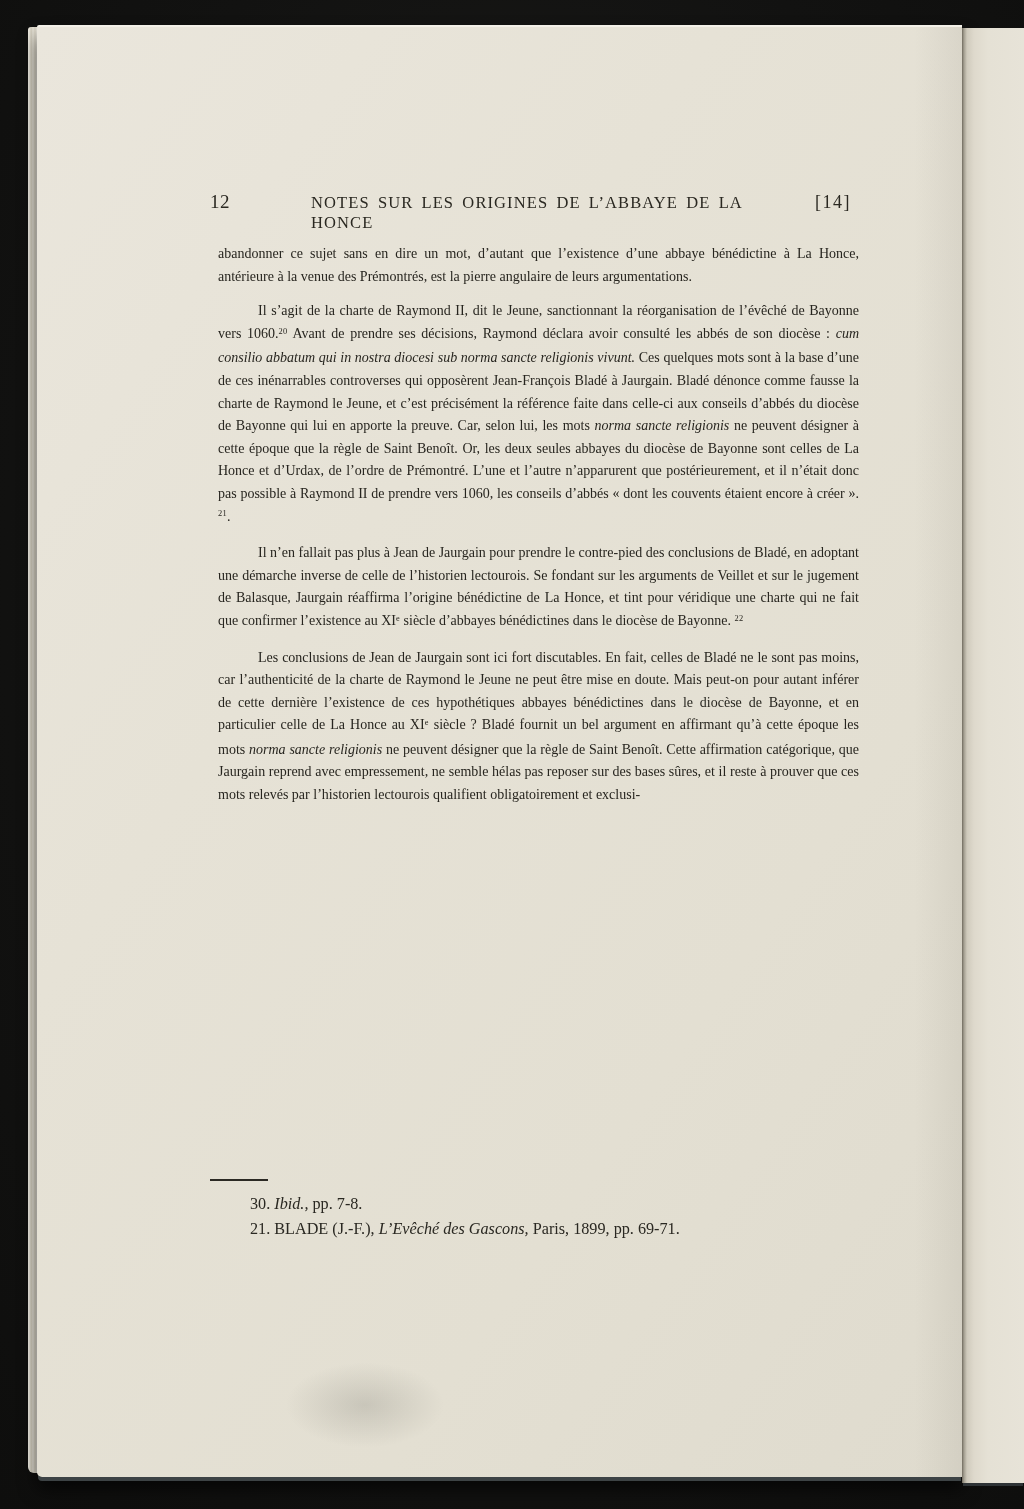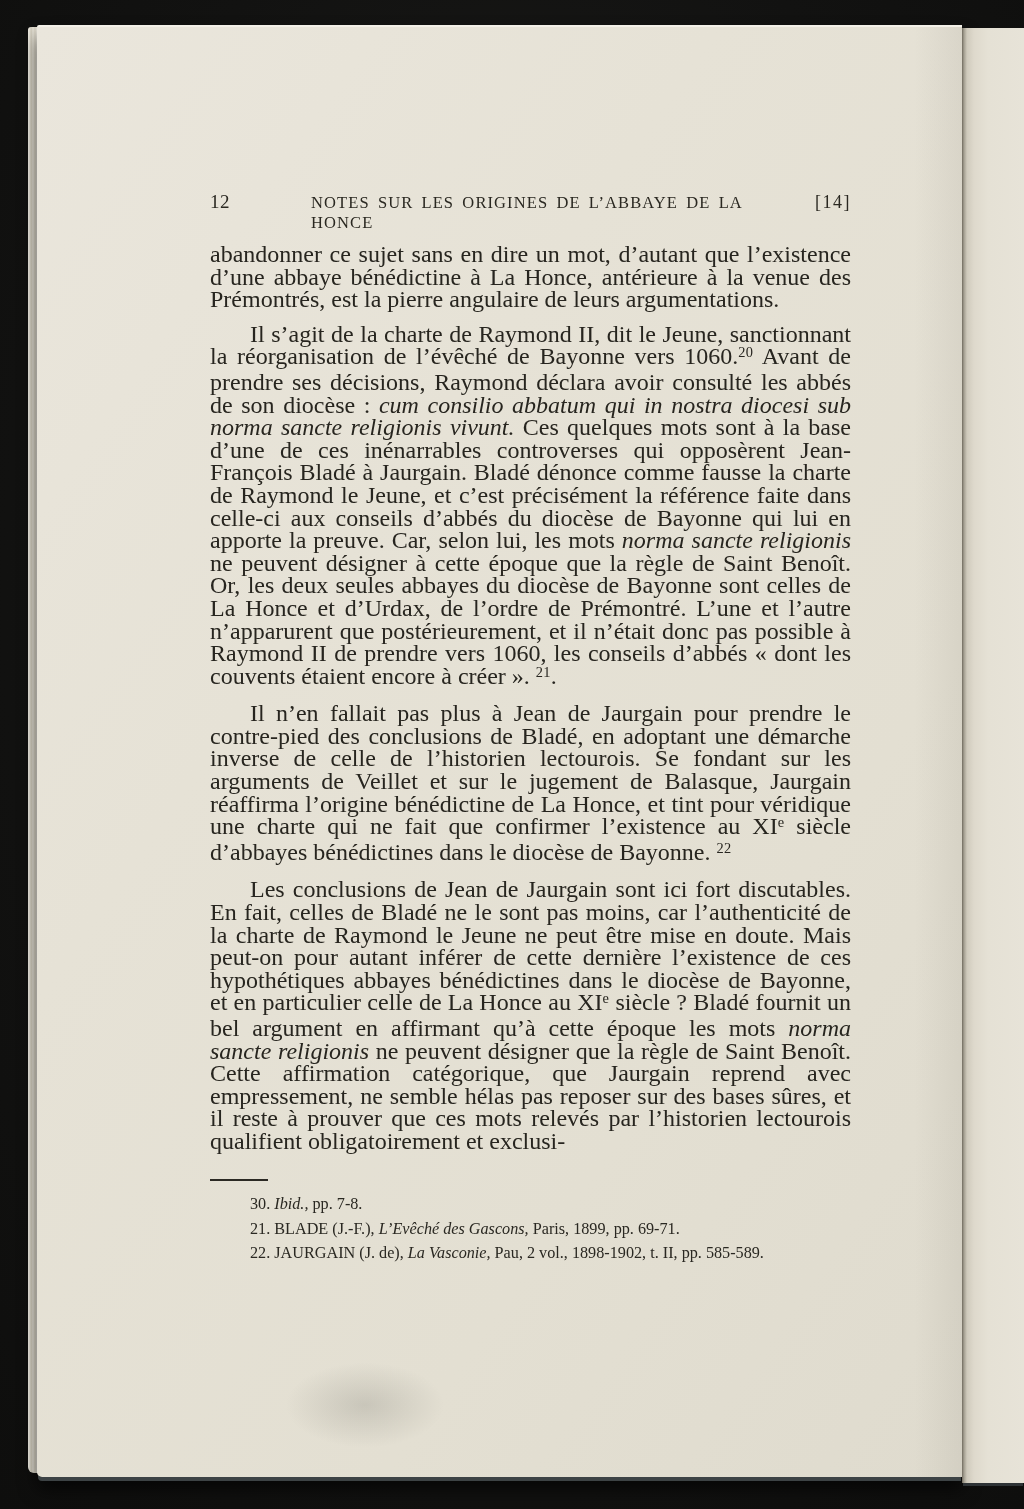--- a/index.html
+++ b/index.html
@@ -40,22 +40,22 @@
   .running-header {
     position: absolute; left: 173px; top: 164px; width: 641px;
     display: flex; justify-content: space-between; align-items: baseline;
     color: #2a2821;
     gap: 33px;
   }
   .rh-num { font-size: 19px; letter-spacing: 0.5px; }
   .rh-title { font-size: 16.5px; letter-spacing: 1.1px; word-spacing: 3px; margin-left: 48px; }
   .rh-bracket { font-size: 18px; letter-spacing: 1.5px; }
   .bodytext {
-    position: absolute; left: 173px; top: 216px; width: 641px;
-    font-size: 24px; line-height: 22.6px;
+    position: absolute; left: 181px; top: 216px; width: 641px;
+    font-size: 14px; line-height: 22.6px;
     text-align: justify; color: #27251f;
   }
   .para { margin: 0 0 12px 0; }
   .para.indent { text-indent: 40px; }
   .footnotes {
     position: absolute; left: 173px; top: 1152px; width: 641px;
     font-size: 16.2px; line-height: 19.6px;
     text-align: justify; color: #2a2822;
   }
   .fn-rule {
@@ -81,19 +81,18 @@
     <p class="para"><span>abandonner ce sujet sans en dire un mot, d’autant que l’existence d’une abbaye bénédictine à La Honce, antérieure à la venue des Prémontrés, est la pierre angulaire de leurs argumentations.</span></p>
     <p class="para indent"><span>Il s’agit de la charte de Raymond II, dit le Jeune, sanctionnant la réorganisation de l’évêché de Bayonne vers 1060.</span><span class="sup">20</span><span> Avant de prendre ses décisions, Raymond déclara avoir consulté les abbés de son diocèse : </span><span class="it">cum consilio abbatum qui in nostra diocesi sub norma sancte religionis vivunt.</span><span> Ces quelques mots sont à la base d’une de ces inénarrables controverses qui opposèrent Jean-François Bladé à Jaurgain. Bladé dénonce comme fausse la charte de Raymond le Jeune, et c’est précisément la référence faite dans celle-ci aux conseils d’abbés du diocèse de Bayonne qui lui en apporte la preuve. Car, selon lui, les mots </span><span class="it">norma sancte religionis</span><span> ne peuvent désigner à cette époque que la règle de Saint Benoît. Or, les deux seules abbayes du diocèse de Bayonne sont celles de La Honce et d’Urdax, de l’ordre de Prémontré. L’une et l’autre n’apparurent que postérieurement, et il n’était donc pas possible à Raymond II de prendre vers 1060, les conseils d’abbés « dont les couvents étaient encore à créer ». </span><span class="sup">21</span><span>.</span></p>
     <p class="para indent"><span>Il n’en fallait pas plus à Jean de Jaurgain pour prendre le contre-pied des conclusions de Bladé, en adoptant une démarche inverse de celle de l’historien lectourois. Se fondant sur les arguments de Veillet et sur le jugement de Balasque, Jaurgain réaffirma l’origine bénédictine de La Honce, et tint pour véridique une charte qui ne fait que confirmer l’existence au XI</span><span class="sup">e</span><span> siècle d’abbayes bénédictines dans le diocèse de Bayonne. </span><span class="sup">22</span></p>
     <p class="para indent"><span>Les conclusions de Jean de Jaurgain sont ici fort discutables. En fait, celles de Bladé ne le sont pas moins, car l’authenticité de la charte de Raymond le Jeune ne peut être mise en doute. Mais peut-on pour autant inférer de cette dernière l’existence de ces hypothétiques abbayes bénédictines dans le diocèse de Bayonne, et en particulier celle de La Honce au XI</span><span class="sup">e</span><span> siècle ? Bladé fournit un bel argument en affirmant qu’à cette époque les mots </span><span class="it">norma sancte religionis</span><span> ne peuvent désigner que la règle de Saint Benoît. Cette affirmation catégorique, que Jaurgain reprend avec empressement, ne semble hélas pas reposer sur des bases sûres, et il reste à prouver que ces mots relevés par l’historien lectourois qualifient obligatoirement et exclusi-</span></p>
   </div>
 
   <div class="footnotes">
     <div class="fn-rule"></div>
     <p class="fn"><span>30. </span><span class="it">Ibid.,</span><span> pp. 7-8.</span></p>
     <p class="fn"><span>21. BLADE (J.-F.), </span><span class="it">L’Evêché des Gascons,</span><span> Paris, 1899, pp. 69-71.</span></p>
-    <p class="fn"><span>22. JAURGAIN (J. de), </span><span class="it">La Vasconie,</span><span> Pau, 2 vol., 1898-1902, t. II, pp. 585-589.</span></p>
   </div>
 
   <div class="stain"></div>
 </div>
 
 <div class="facing-page"></div>
 
 </body></html>

